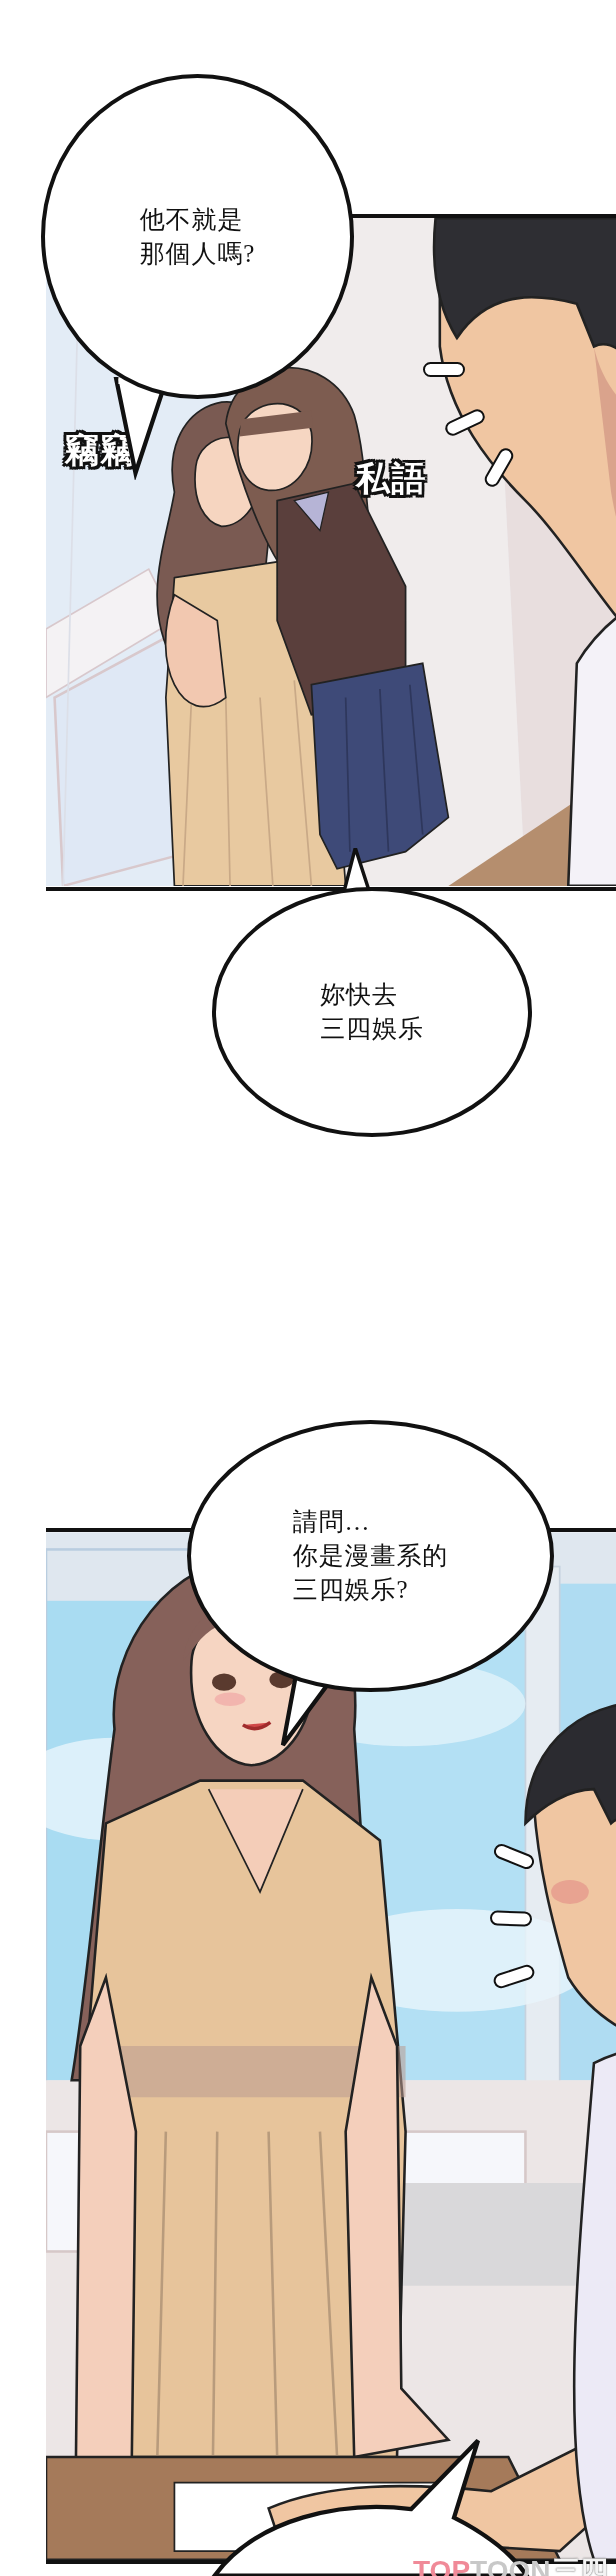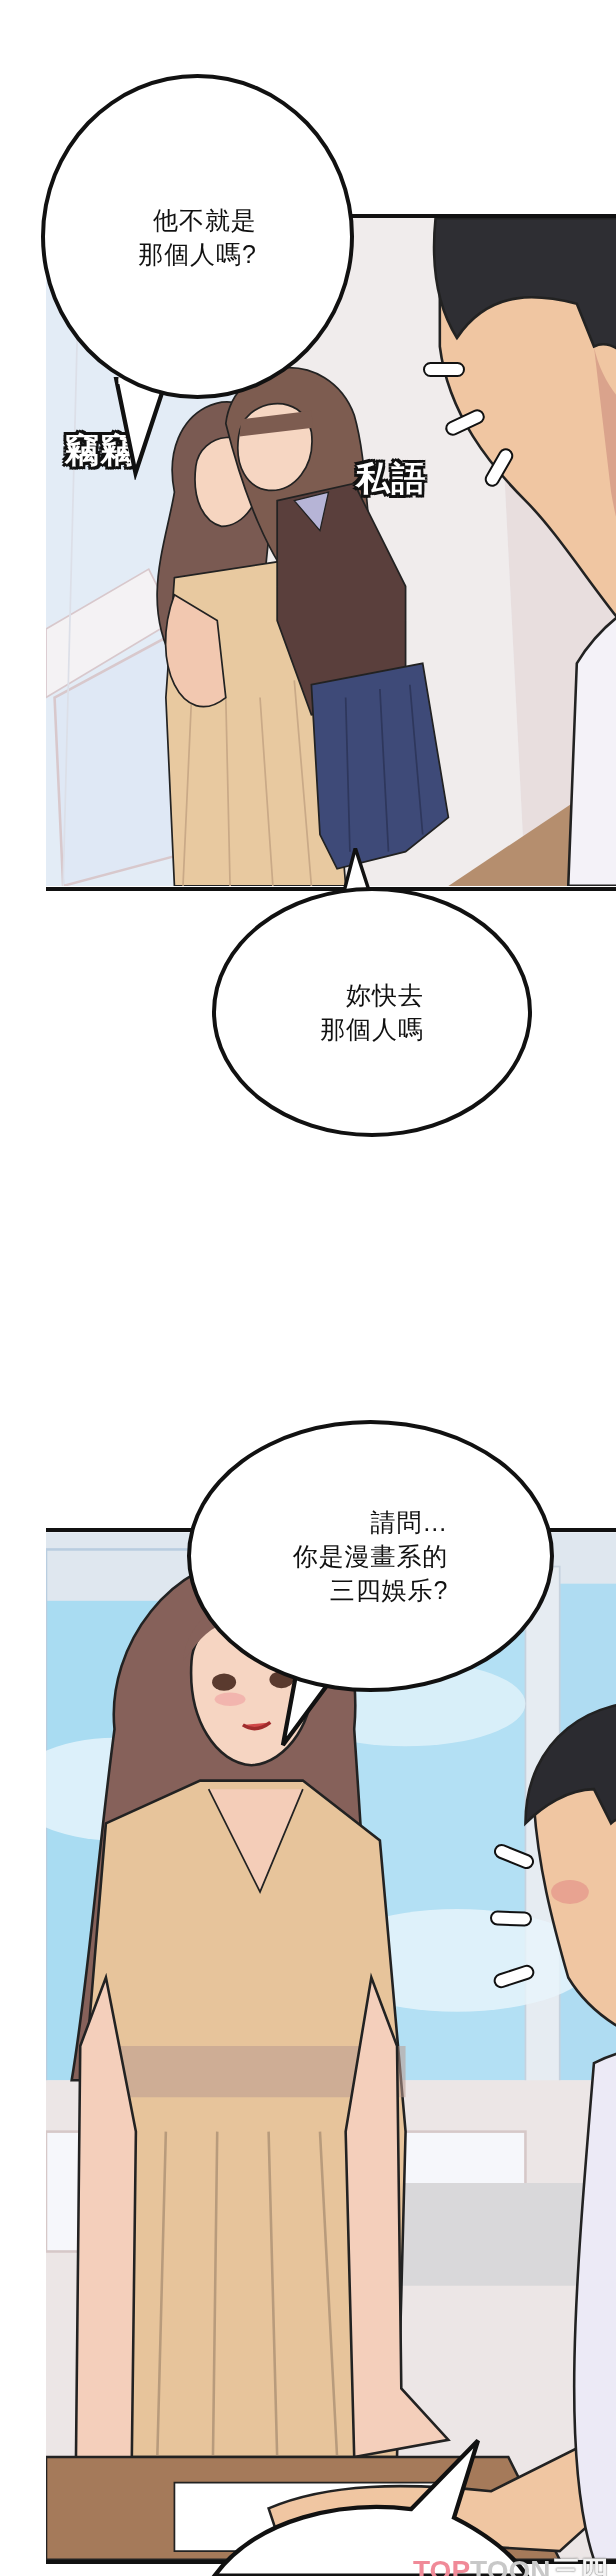--- a/index.html
+++ b/index.html
@@ -1,20 +1,20 @@
 <!DOCTYPE html>
 <html style="font-size:13.7px"><head>
 <meta charset="utf-8">
 <style>
   html, body { margin:0; padding:0; background:#ffffff; }
   body { width:617px; height:2576px; position:relative; overflow:hidden; font-family:"DejaVu Sans", sans-serif; }
   .abs { position:absolute; }
   .panel { position:absolute; left:1.7px; width:615px; border-top:4.3px solid #111; border-bottom:4.3px solid #111; overflow:hidden; box-sizing:border-box;margin-left:44px; }
   .bubble { position:absolute; background:#fff; border:4.3px solid #111; border-radius:50%; box-sizing:border-box; display:flex; align-items:center; justify-content:center; z-index:5; }
-  .bubble-text { text-align:right; color:#111; font-size:25px; line-height:34px; white-space:pre-line; font-family:Liberation Sans, sans-serif; letter-spacing:0.9px; }
+  .bubble-text { text-align:left; color:#111; font-size:25px; line-height:34px; white-space:pre-line; font-family:Liberation Serif, serif; letter-spacing:0.9px; }
   .tail { position:absolute; z-index:4; }
   .sfx { position:absolute; font-family:"DejaVu Serif", serif; font-weight:bold; color:#fff; font-size:34px; letter-spacing:1.7px;
          text-shadow: -2.6px -2.6px 0 #111, 2.6px -2.6px 0 #111, -2.6px 2.6px 0 #111, 2.6px 2.6px 0 #111, 0 2.6px 0 #111, 0 -2.6px 0 #111, 2.6px 0 0 #111, -2.6px 0 0 #111; z-index:3; }
   .dash { position:absolute; width:38px; height:11px; border:2.6px solid #111; border-radius:8.6px; background:#fff; z-index:3; }
   .watermark { position:absolute; font-family:"Liberation Sans", sans-serif; font-weight:bold; font-size:28px; z-index:8;margin-top:12px; }
 </style>
 </head>
 <body>
 
 <div class="panel" style="top:214px;height:677px;">
@@ -74,21 +74,21 @@
   <div class="bubble-text">他不就是
 那個人嗎?</div>
 </div>
 
 <svg class="tail" style="left:338px;top:848px" width="38" height="60" viewBox="0 0 44 70">
   <polygon points="20,0 4,62 40,62" fill="#fff" stroke="#111" stroke-width="4"></polygon>
   <rect x="6" y="50" width="32" height="20" fill="#fff"></rect>
 </svg>
 <div class="bubble" style="left:212px;top:887px;width:320px;height:250px;">
   <div class="bubble-text">妳快去
-那個人嗎</div>
+三四娛乐</div>
 </div>
 
 <div class="panel" style="top:1528px;height:1036px;">
   <svg class="abs" style="left:0;top:0" width="613" height="1028" viewBox="0 0 716 1200">
 
     <rect x="0" y="0" width="716" height="1200" fill="#dfe7ef"></rect>
     <rect x="0" y="80" width="185" height="560" fill="#a9dcf2"></rect>
     <rect x="0" y="20" width="205" height="640" fill="none" stroke="#b9cde0" stroke-width="3"></rect>
     <rect x="205" y="80" width="355" height="560" fill="#b3e0f4"></rect>
     <rect x="600" y="60" width="116" height="580" fill="#afdcf2"></rect>

